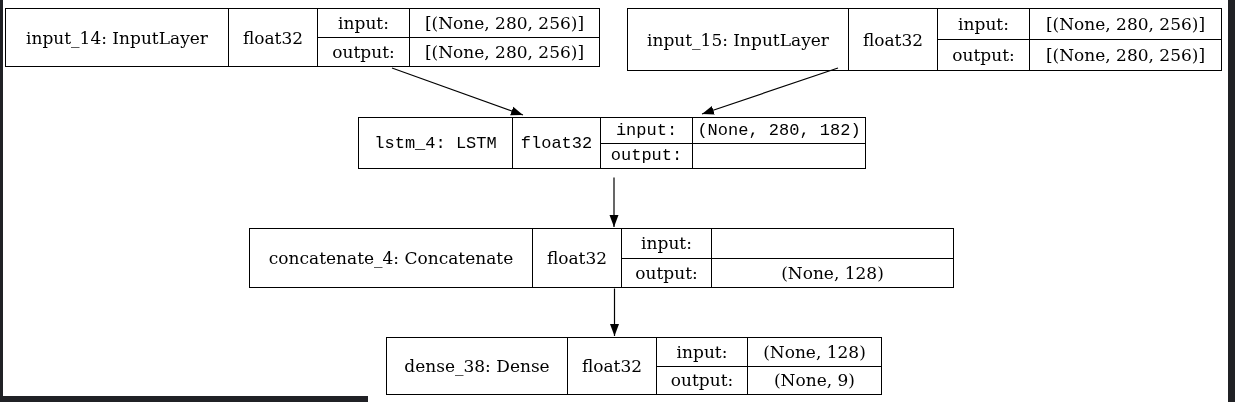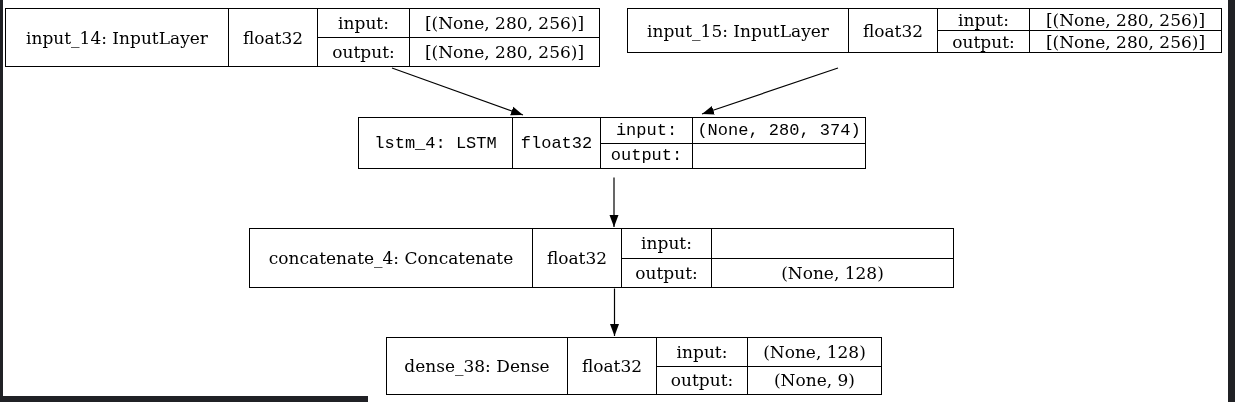--- a/index.html
+++ b/index.html
@@ -66,42 +66,42 @@
         <div class="io-label" style="width:92px">input:</div>
         <div class="io-value">[(None, 280, 256)]</div>
       </div>
       <div class="io-row">
         <div class="io-label" style="width:92px">output:</div>
         <div class="io-value">[(None, 280, 256)]</div>
       </div>
     </div>
   </div>
 
-  <div class="node" style="left:627px; top:8px; width:595px; height:45px;">
+  <div class="node" style="left:627px; top:8px; width:595px; height:63px;">
     <div class="cell name" style="width:221px">input_15: InputLayer</div>
     <div class="cell dtype" style="width:89px">float32</div>
     <div class="io">
       <div class="io-row first">
         <div class="io-label" style="width:92px">input:</div>
         <div class="io-value">[(None, 280, 256)]</div>
       </div>
       <div class="io-row">
         <div class="io-label" style="width:92px">output:</div>
         <div class="io-value">[(None, 280, 256)]</div>
       </div>
     </div>
   </div>
 
   <div class="node" style="left:358px; top:117px; width:508px; height:52px;font-family:Liberation Mono, monospace;">
     <div class="cell name" style="width:154px">lstm_4: LSTM</div>
     <div class="cell dtype" style="width:88px">float32</div>
     <div class="io">
       <div class="io-row first">
         <div class="io-label" style="width:92px">input:</div>
-        <div class="io-value">(None, 280, 374)</div>
+        <div class="io-value">(None, 280, 182)</div>
       </div>
       <div class="io-row">
         <div class="io-label" style="width:92px">output:</div>
       </div>
     </div>
   </div>
 
   <div class="node" style="left:249px; top:228px; width:705px; height:60px;">
     <div class="cell name" style="width:283px">concatenate_4: Concatenate</div>
     <div class="cell dtype" style="width:89px">float32</div>

